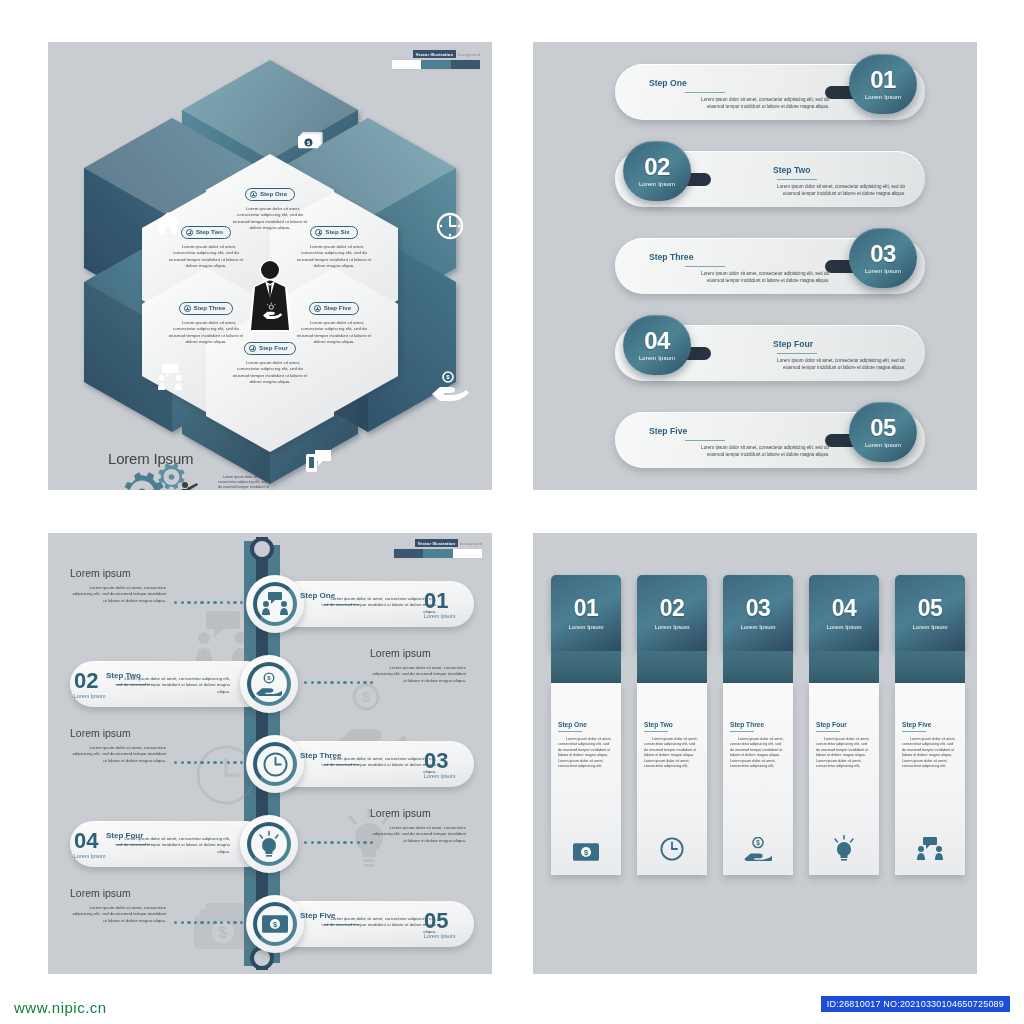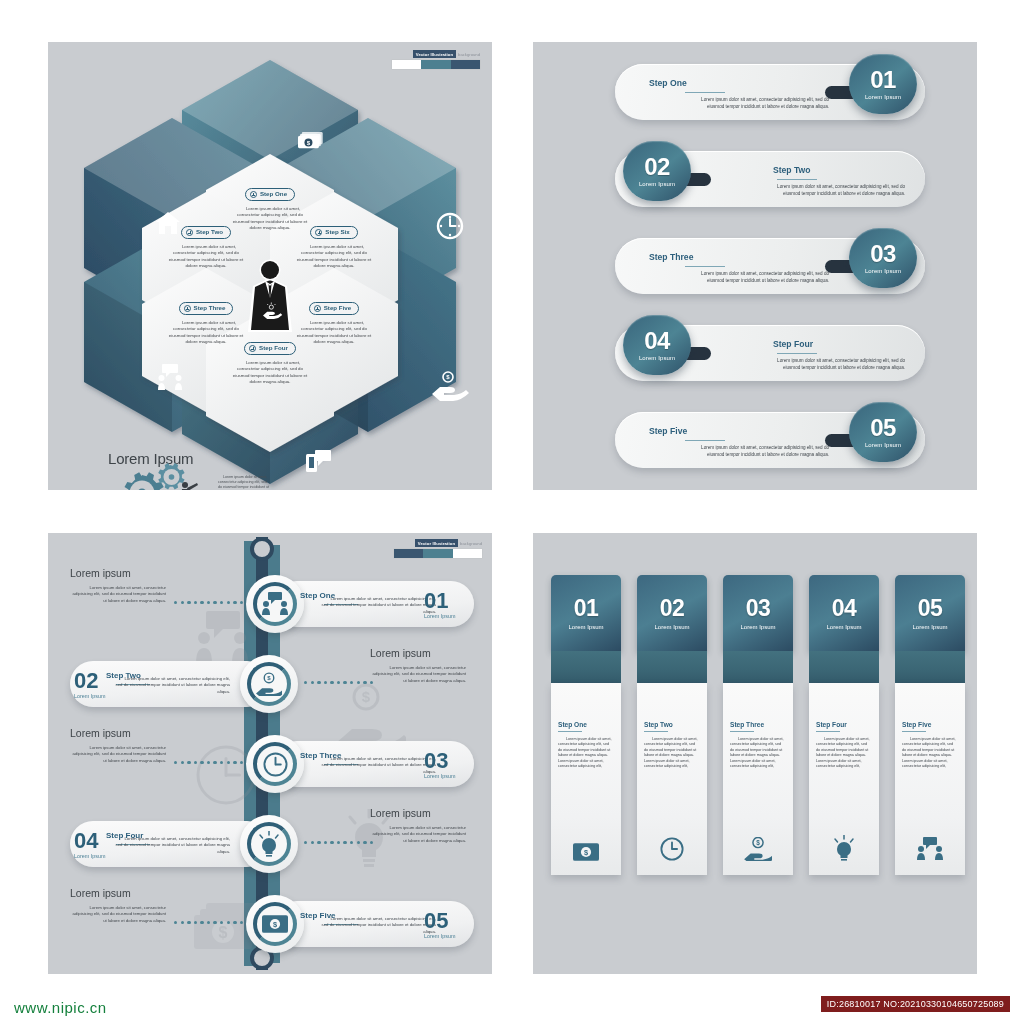--- a/index.html
+++ b/index.html
@@ -131,21 +131,21 @@
             box-shadow: 0 4px 7px rgba(60,70,80,.22);
             padding: 38px 7px 8px 7px; position: relative; }
   .p4title { font-size: 6.6px; font-weight: bold; color: #2d5f7c; }
   .p4rule { width: 24px; height: 1.1px; background: #7fa7b6; margin: 3px 0 5px 0; }
   .p4text { font-size: 3.7px; line-height: 1.45; color: #3f454b; text-indent: 8px; }
   .p4icon { position: absolute; left: 0; right: 0; bottom: 14px;
             display: flex; justify-content: center; }
 
   .wm { position: absolute; left: 14px; bottom: 8px; color: #15803d;
         font-size: 15px; letter-spacing: .5px; }
-  .idtag { position: absolute; right: 14px; bottom: 12px; background: #7f1d1d;
+  .idtag { position: absolute; right: 14px; bottom: 12px; background: #1d4ed8;
            color: #ffffff; font-size: 9px; padding: 3px 6px; letter-spacing: .2px; }
 </style>
 </head>
 <body>
 
 <div class="stage">
 
   <div class="panel" id="panel1">
 
     <div class="vi-badge" style="right:12px; top:8px;">

